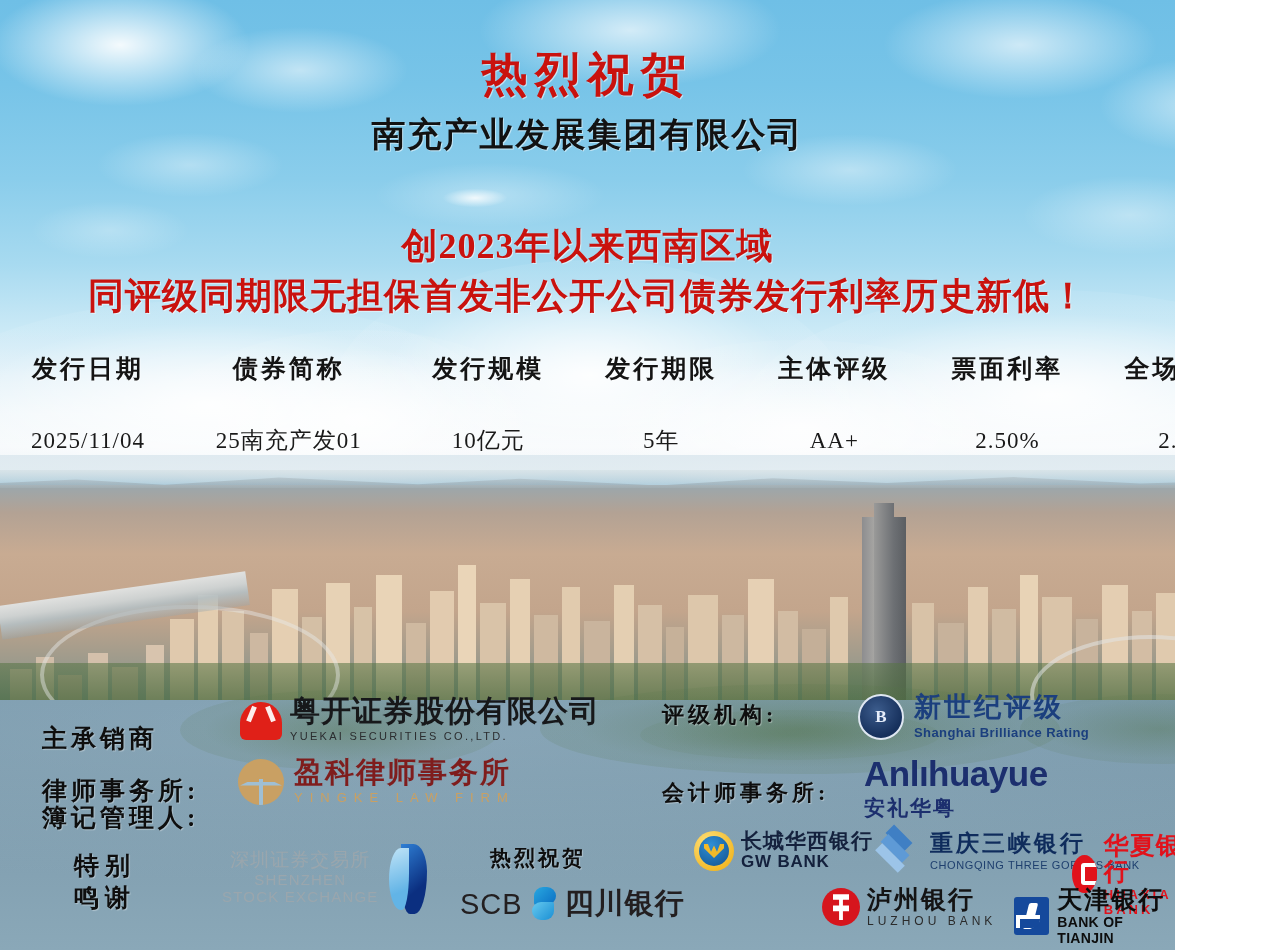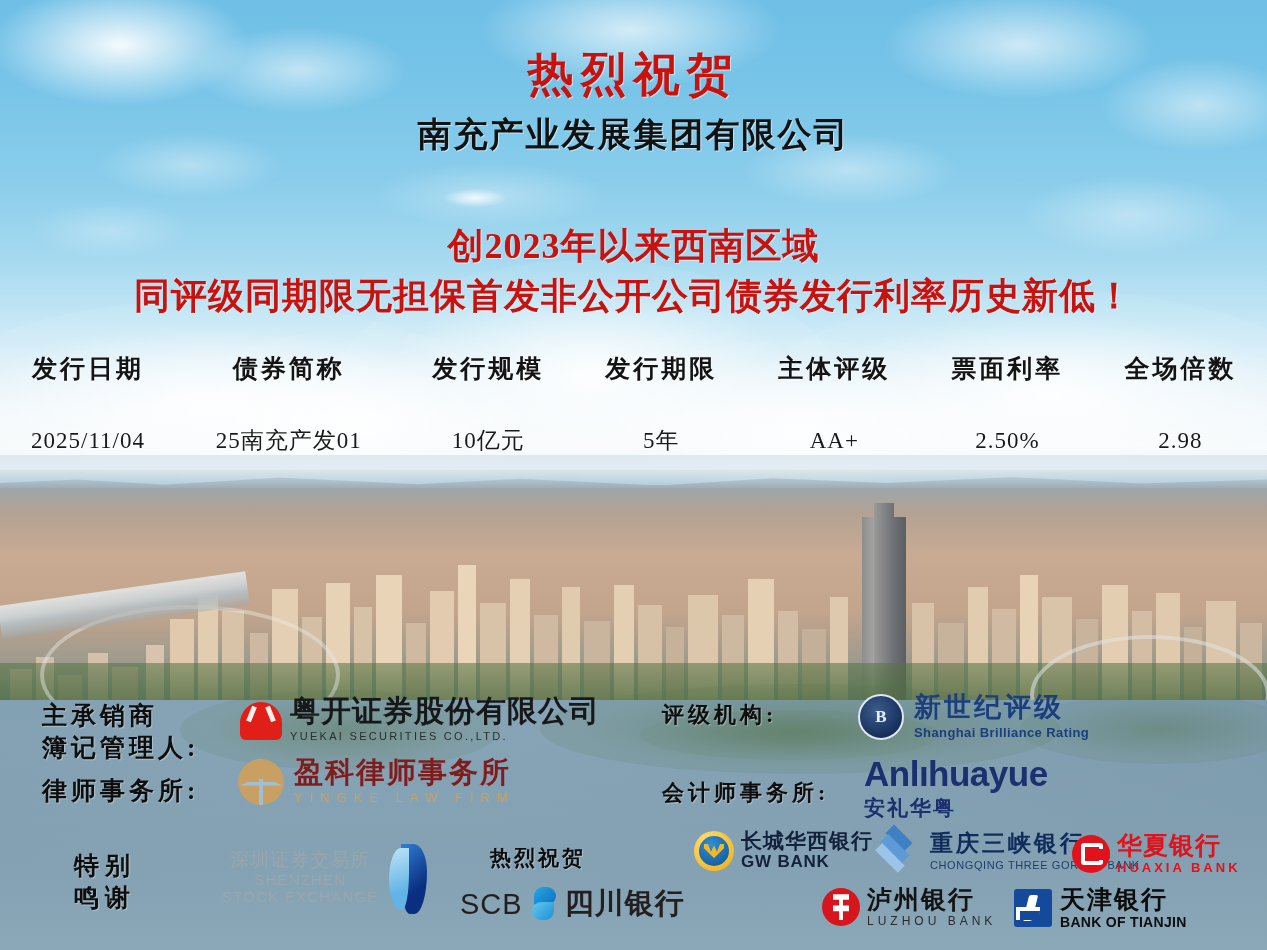--- a/index.html
+++ b/index.html
@@ -3,21 +3,21 @@
 <meta charset="utf-8">
 <style>
   * { box-sizing: border-box; margin: 0; padding: 0; }
   html, body {
     width: 1267px; height: 950px;
     font-family: "Liberation Serif", "DejaVu Serif", serif;
     overflow: hidden;
   }
   #poster {
     position: relative;
-    width: 1267px; height: 950px;
+    width: 1175px; height: 950px;
     overflow: hidden;
     background: #6ebde4;
   }
 
   
   .sky {
     position: absolute; left: 0; top: 0; width: 1267px; height: 470px;
     background:
       linear-gradient(to bottom,
         #6fbfe6 0%,
@@ -496,21 +496,21 @@
           <td>10亿元</td>
           <td>5年</td>
           <td>AA+</td>
           <td>2.50%</td>
           <td>2.98</td>
         </tr>
       </tbody>
     </table>
   </div>
 
-  <div class="plabel lbl2 twoline" style="left:42px; top:700px;">
+  <div class="plabel lbl2 twoline" style="left:42px; top:723px;gap:47px;">
     <span>主承销商</span>
     <span>簿记管理人:</span>
   </div>
 
   <div class="logo" style="left:240px; top:696px;">
     <div class="yk-mark">
       <div class="dome"></div>
         <div class="cut1"></div>
         <div class="cut2"></div>
     </div>

